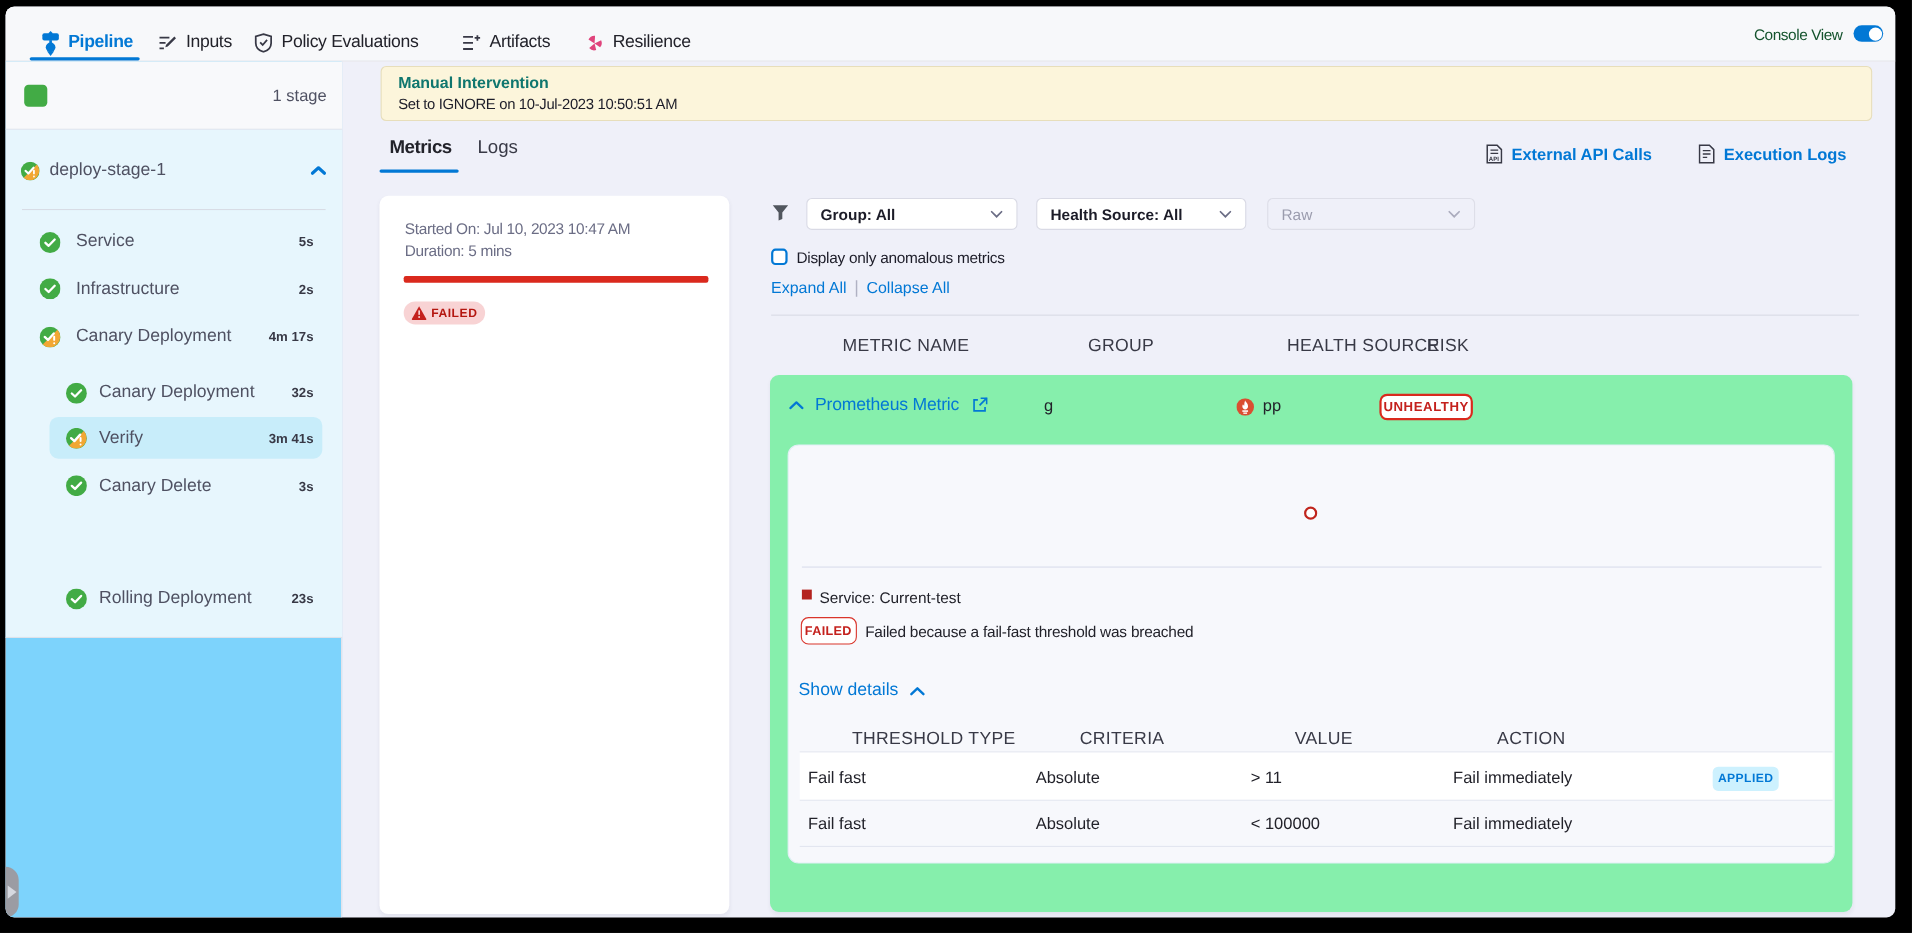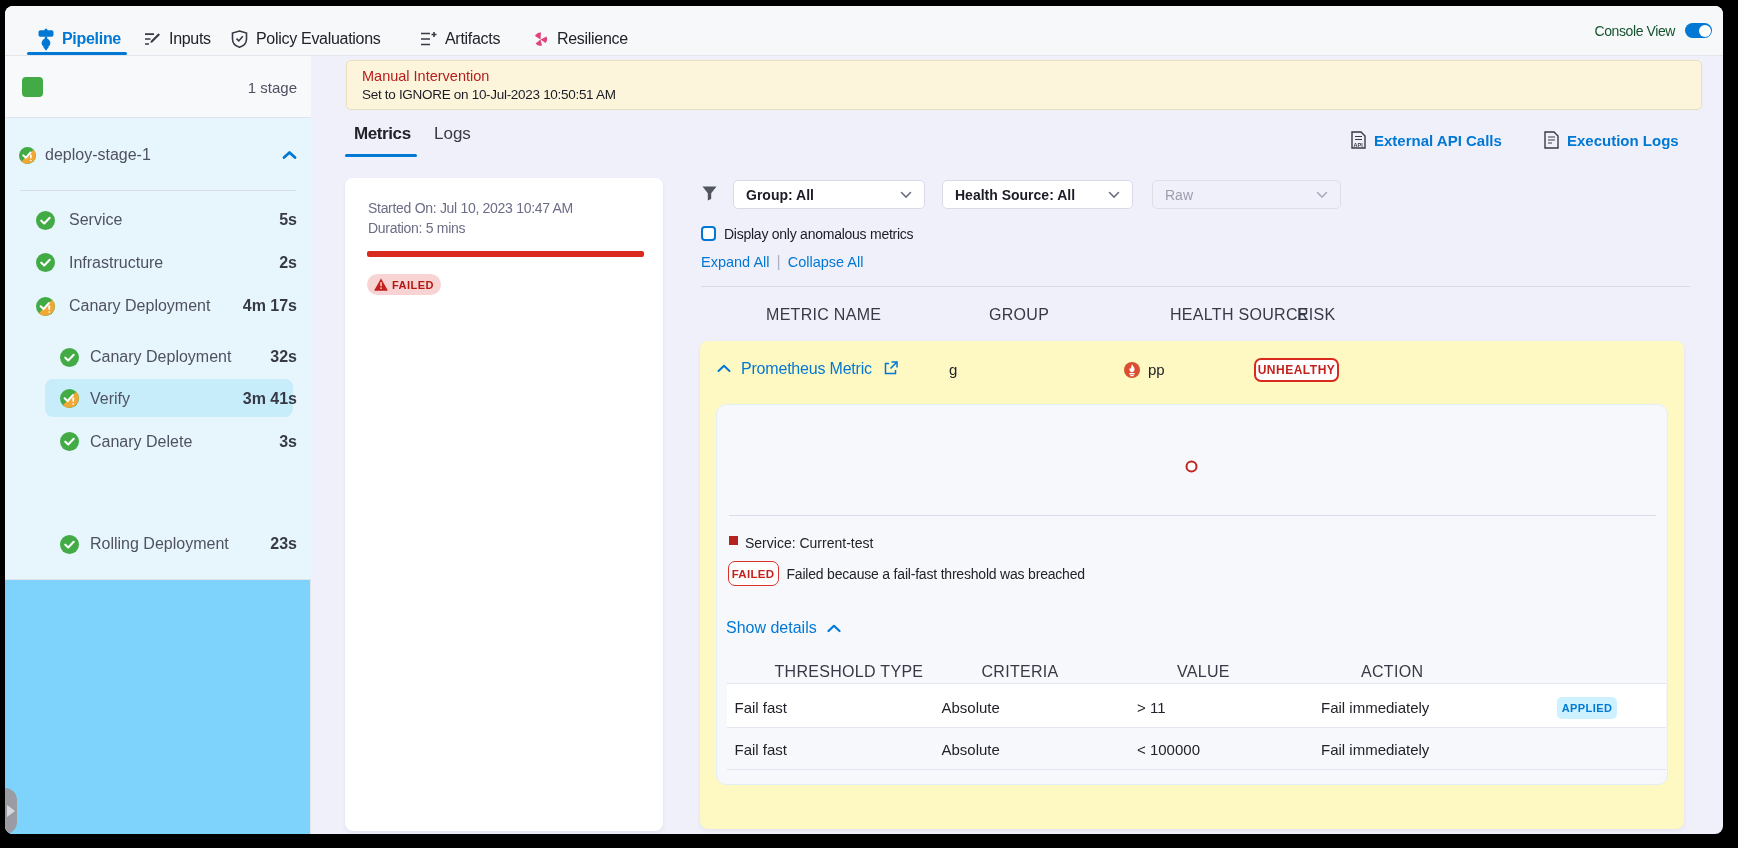--- a/index.html
+++ b/index.html
@@ -13,28 +13,28 @@
 #nav-underline { position:absolute; left:22px; top:46px; width:100px; height:3px; background:#0278D5; border-radius:2px; }
 
 #sidebar { position:absolute; left:0; top:50px; width:306px; height:778px; background:#7dd3fc; border-right:1px solid #E2E3EB; }
 #sb-head { position:absolute; left:0; top:0; width:306px; height:62px; background:#F8F9FB; border-bottom:1px solid #E2E3EB; }
 #sb-square { position:absolute; left:17px; top:21px; width:21px; height:20px; background:#42AB45; border-radius:4px; }
 #sb-stage-count { position:absolute; right:14px; top:23px; font-size:15px; color:#4F5162; }
 #sb-stages { position:absolute; left:0; top:62px; width:306px; height:462px; background:#E7F6FD; border-bottom:1px solid #DEE2EA; }
 .srow { position:absolute; left:0; width:306px; height:42px; }
 .sicon { position:absolute; top:50%; margin-top:-9.5px; width:19px; height:19px; }
 .sname { position:absolute; top:50%; transform:translateY(-50%); font-size:16px; color:#4F5162; }
-.sdur { position:absolute; right:14px; top:50%; transform:translateY(-50%); font-size:16px; font-weight:bold; color:#383946; }
+.sdur { position:absolute; right:26px; top:50%; transform:translateY(-50%); font-size:12px; font-weight:bold; color:#383946; }
 #verify-hl { position:absolute; left:40px; top:260.7px; width:248px; height:38.3px; background:#C8EDFA; border-radius:8px; }
 #sb-handle { position:absolute; left:0px; top:732px; width:12px; height:46px; background:#9B9CA3; border-radius:0 23px 23px 0; }
 #sb-handle:after { content:""; position:absolute; left:2px; top:17px; border-left:8px solid #D6D9E0; border-top:6px solid transparent; border-bottom:6px solid transparent; }
 
 #main { position:absolute; left:307px; top:50px; width:1411px; height:778px; }
 #banner { position:absolute; left:34px; top:4px; width:1356px; height:50px; background:#FCF5DB; border:1px solid #E7DEBB; border-radius:5px; padding:7px 15px; }
-#banner .t1 { font-size:14.5px; font-weight:normal; color:#b91c1c; }
+#banner .t1 { font-size:14.5px; font-weight:bold; color:#0f766e; }
 #banner .t2 { font-size:13.5px; letter-spacing:-0.3px; color:#1C1C28; margin-top:3px; }
 #tab-metrics { position:absolute; left:42px; top:68px; font-size:17px; font-weight:bold; letter-spacing:-0.4px; color:#22222A; }
 #tab-logs { position:absolute; left:122px; top:68px; font-size:17px; color:#383946; }
 #tabs-underline { position:absolute; left:33px; top:98px; width:72px; height:3px; background:#0278D5; border-radius:2px; }
 .toplink { position:absolute; top:75px; display:flex; align-items:center; gap:8px; font-size:15px; font-weight:bold; color:#0278D5; }
 
 #midcard { position:absolute; left:33px; top:122px; width:318px; height:653px; background:#fff; border-radius:8px; box-shadow:0 2px 4px rgba(40,41,61,.06); }
 #midcard .meta { position:absolute; left:23px; top:20px; font-size:14px; color:#6B6D85; line-height:20px; letter-spacing:-0.3px; }
 #midcard .redbar { position:absolute; left:22px; top:73px; width:277px; height:5.5px; background:#DA291D; border-radius:2px; }
 #failed-pill { position:absolute; left:22px; top:96px; width:74px; height:21px; background:#F8D3D4; border-radius:10.5px; display:flex; align-items:center; justify-content:center; gap:4px; }
@@ -43,21 +43,21 @@
 
 .sel { position:absolute; top:124px; height:29px; background:#fff; border:1px solid #D9DAE5; border-radius:5px; font-size:14px; color:#1C1C28; display:flex; align-items:center; padding:0 12px; justify-content:space-between; }
 .sel.disabled { background:#EFF0F9; color:#9B9CAE; border-color:#DDDEE8; }
 #chk { position:absolute; left:389px; top:170px; width:15px; height:15px; border:2px solid #0278D5; border-radius:4px; background:#fff; }
 #chk-label { position:absolute; left:412px; top:170px; font-size:14px; letter-spacing:-0.25px; color:#1C1C28; }
 .linkblue { color:#0278D5; font-size:14.5px; }
 #expand-row { position:absolute; left:389px; top:197px; }
 #filter-divider { position:absolute; left:389px; top:229.7px; width:989px; height:1px; background:#D9DAE5; }
 .th { position:absolute; font-size:16px; font-weight:normal; color:#383946; letter-spacing:.3px;padding-left:40px; }
 
-#metcard { position:absolute; left:388px; top:285px; width:984px; height:488px; background:#fef9c3; border-radius:8px; box-shadow:0 2px 4px rgba(40,41,61,.06); }
+#metcard { position:absolute; left:388px; top:285px; width:984px; height:488px; background:#86efac; border-radius:8px; box-shadow:0 2px 4px rgba(40,41,61,.06); }
 #prom-row { position:absolute; left:0; top:0; width:984px; height:62px; }
 #unhealthy { position:absolute; left:554px; top:16.5px; width:85px; height:24px; border:2px solid #DA291D; border-radius:7px; color:#C4211D; font-size:12px; font-weight:bold; letter-spacing:.5px; display:flex; align-items:center; justify-content:center; background:#fff; }
 #panel { position:absolute; left:16px; top:62.5px; width:952px; height:381.5px; background:#F7F8FC; border:1.5px solid #E2EFF5; border-radius:10px; }
 #panel-divider { position:absolute; left:12px; top:110px; width:927px; height:1px; background:#D9DDEB; }
 .ttxt { font-size:15px; color:#22222A; }
 #applied { position:absolute; left:830px; top:13px; width:60px; height:22px; background:#CDF1FE; border-radius:5px; color:#0278D5; font-size:11px; font-weight:bold; letter-spacing:.4px; display:flex; align-items:center; justify-content:center; }
 </style>
 </head>
 <body>
 <svg width="0" height="0" style="position:absolute;">

